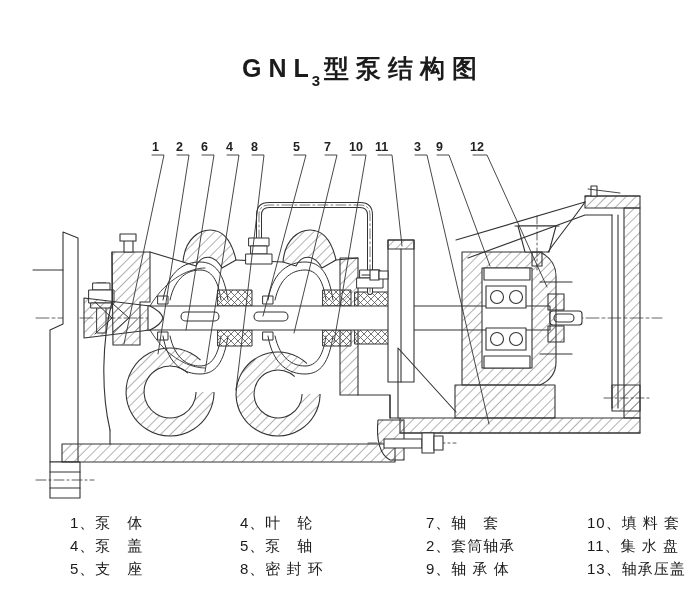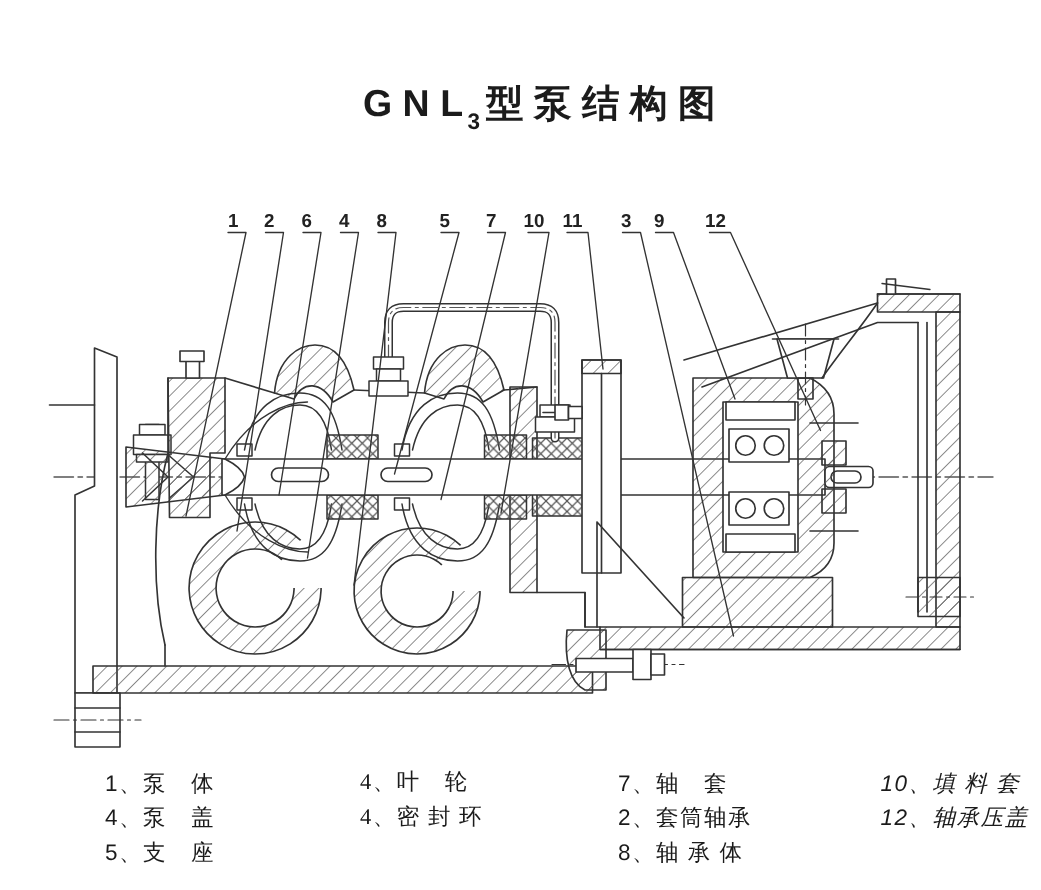--- a/index.html
+++ b/index.html
@@ -20,21 +20,21 @@
   svg text.callout{
     font-family:"Liberation Sans","DejaVu Sans",sans-serif;
     font-size:12.5px;font-weight:bold;fill:#222;
   }
   .legend{
     position:absolute;top:511px;left:0;width:694px;height:80px;
     font-size:15px;letter-spacing:1px;color:#1b1b1b;margin-left:38px;
   }
   .legend .col{position:absolute;top:0;}
   .legend .col .item{height:23px;line-height:23px;white-space:pre;}
-  .c0{left:32px;} .c1{left:202px;font-family:Liberation Serif, serif;} .c2{left:374px;} .c3{left:549px;font-style:italic;}
+  .c0{left:32px;} .c1{left:202px;} .c2{left:388px;} .c3{left:549px;}
 </style>
 </head>
 <body>
 
 <div id="stage">
 
   <div class="title"><span>GNL</span><sub>3</sub><span>型泵结构图</span></div>
 
   <svg width="694" height="470" viewBox="0 0 694 470" style="position:absolute;top:40px;left:0;" stroke-linecap="round" stroke-linejoin="round">
     <defs>
@@ -246,26 +246,28 @@
   </svg>
 
   <div class="legend">
     <div class="col c0">
       <div class="item">1、泵　体</div>
       <div class="item">4、泵　盖</div>
       <div class="item">5、支　座</div>
     </div>
     <div class="col c1">
       <div class="item">4、叶　轮</div>
-      <div class="item">4、密 封 环</div>
+      <div class="item">5、泵　轴</div>
+      <div class="item">8、密 封 环</div>
     </div>
     <div class="col c2">
       <div class="item">7、轴　套</div>
       <div class="item">2、套筒轴承</div>
-      <div class="item">8、轴 承 体</div>
+      <div class="item">9、轴 承 体</div>
     </div>
     <div class="col c3">
       <div class="item">10、填 料 套</div>
-      <div class="item">12、轴承压盖</div>
+      <div class="item">11、集 水 盘</div>
+      <div class="item">13、轴承压盖</div>
     </div>
   </div>
 
 </div>
 
 </body></html>

